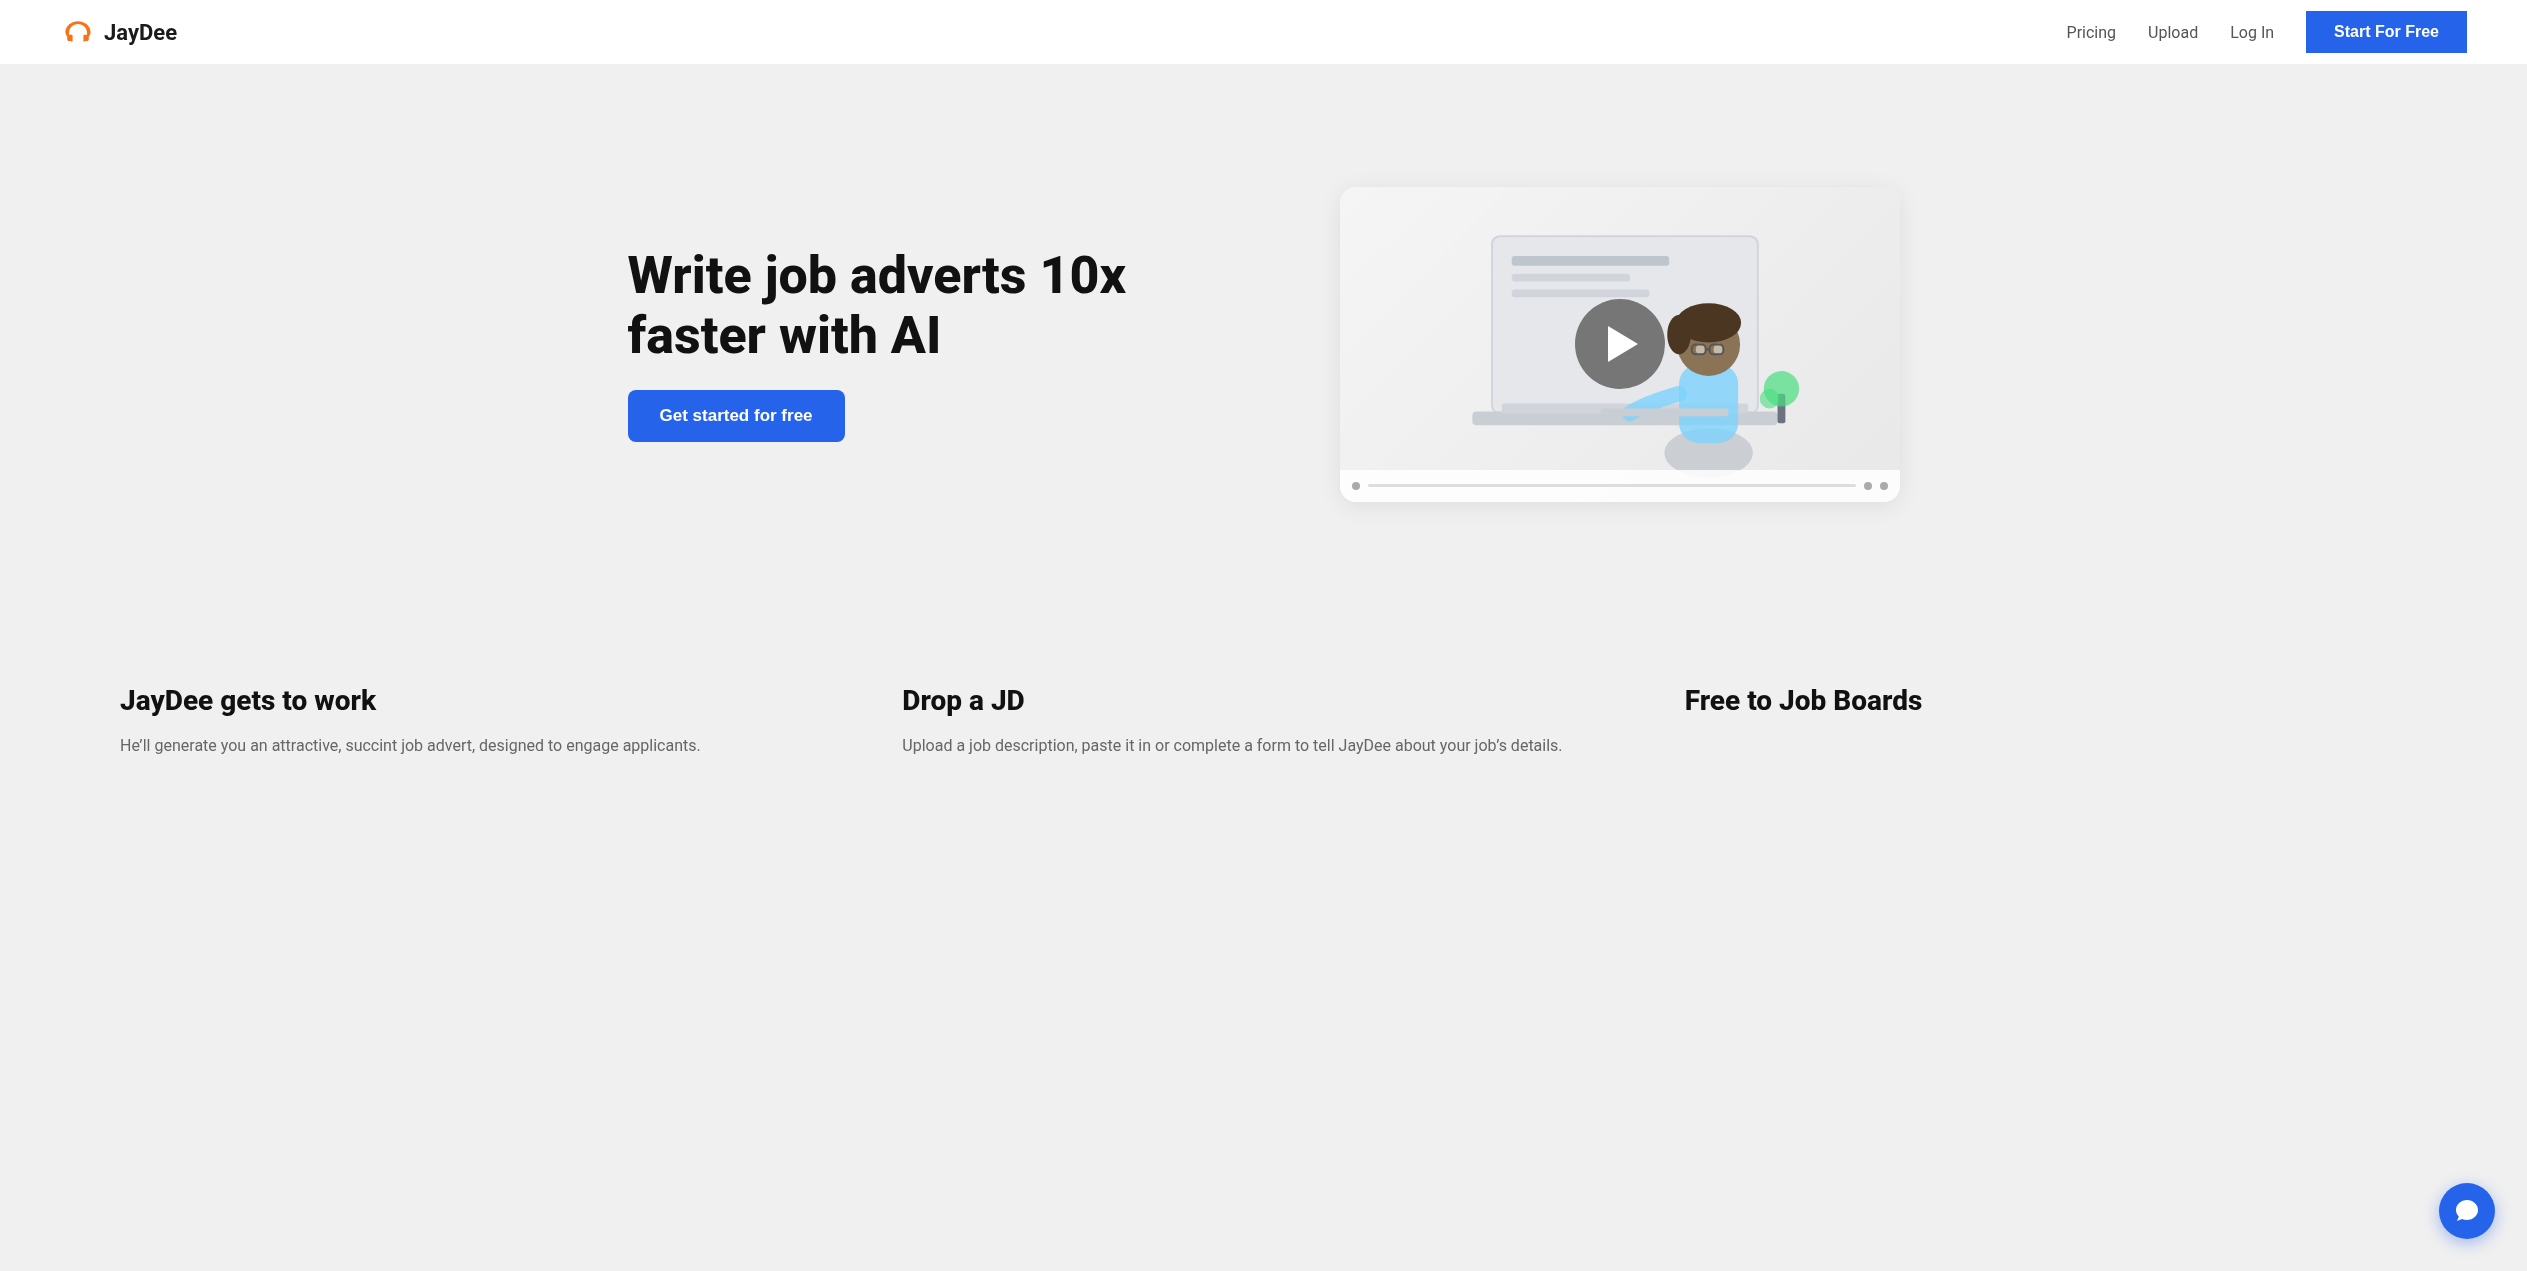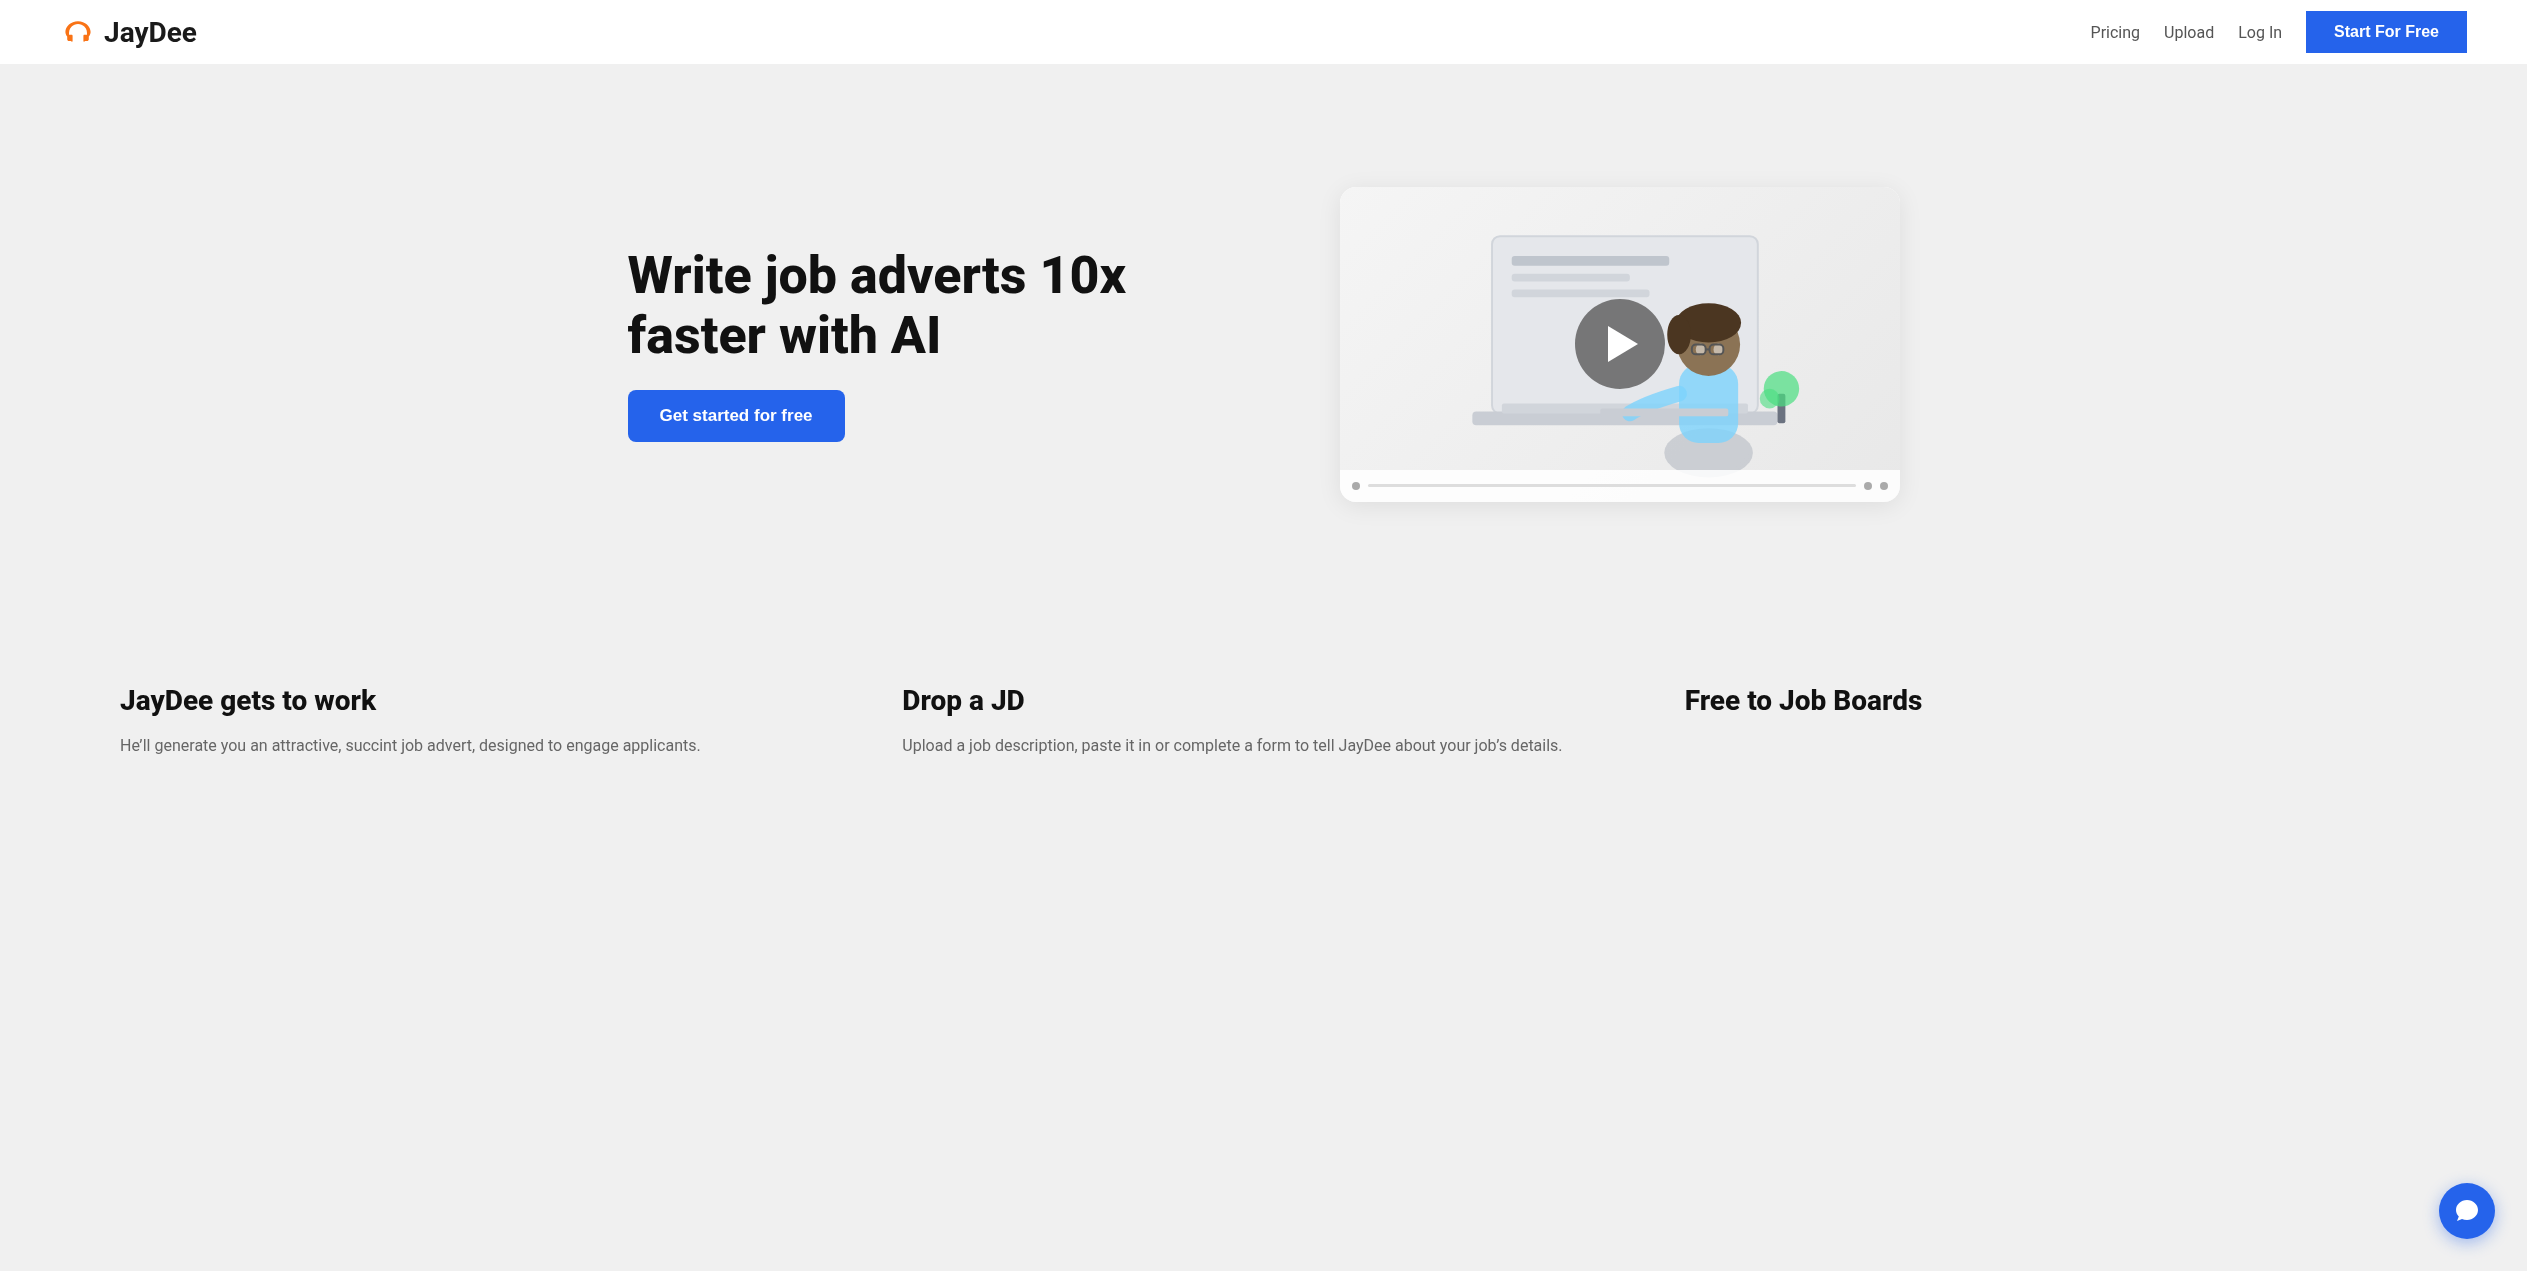--- a/index.html
+++ b/index.html
@@ -30,29 +30,29 @@
       align-items: center;
       gap: 8px;
     }
 
     .logo-icon {
       width: 36px;
       height: 36px;
     }
 
     .logo-text {
-      font-size: 28px;
+      font-size: 22px;
       font-weight: 700;
       color: #1a1a1a;
     }
 
     .navbar-right {
       display: flex;
       align-items: center;
-      gap: 24px;
+      gap: 32px;
     }
 
     .nav-link {
       font-size: 16px;
       color: #555;
       text-decoration: none;
       cursor: pointer;
     }
 
     .nav-btn-start {

